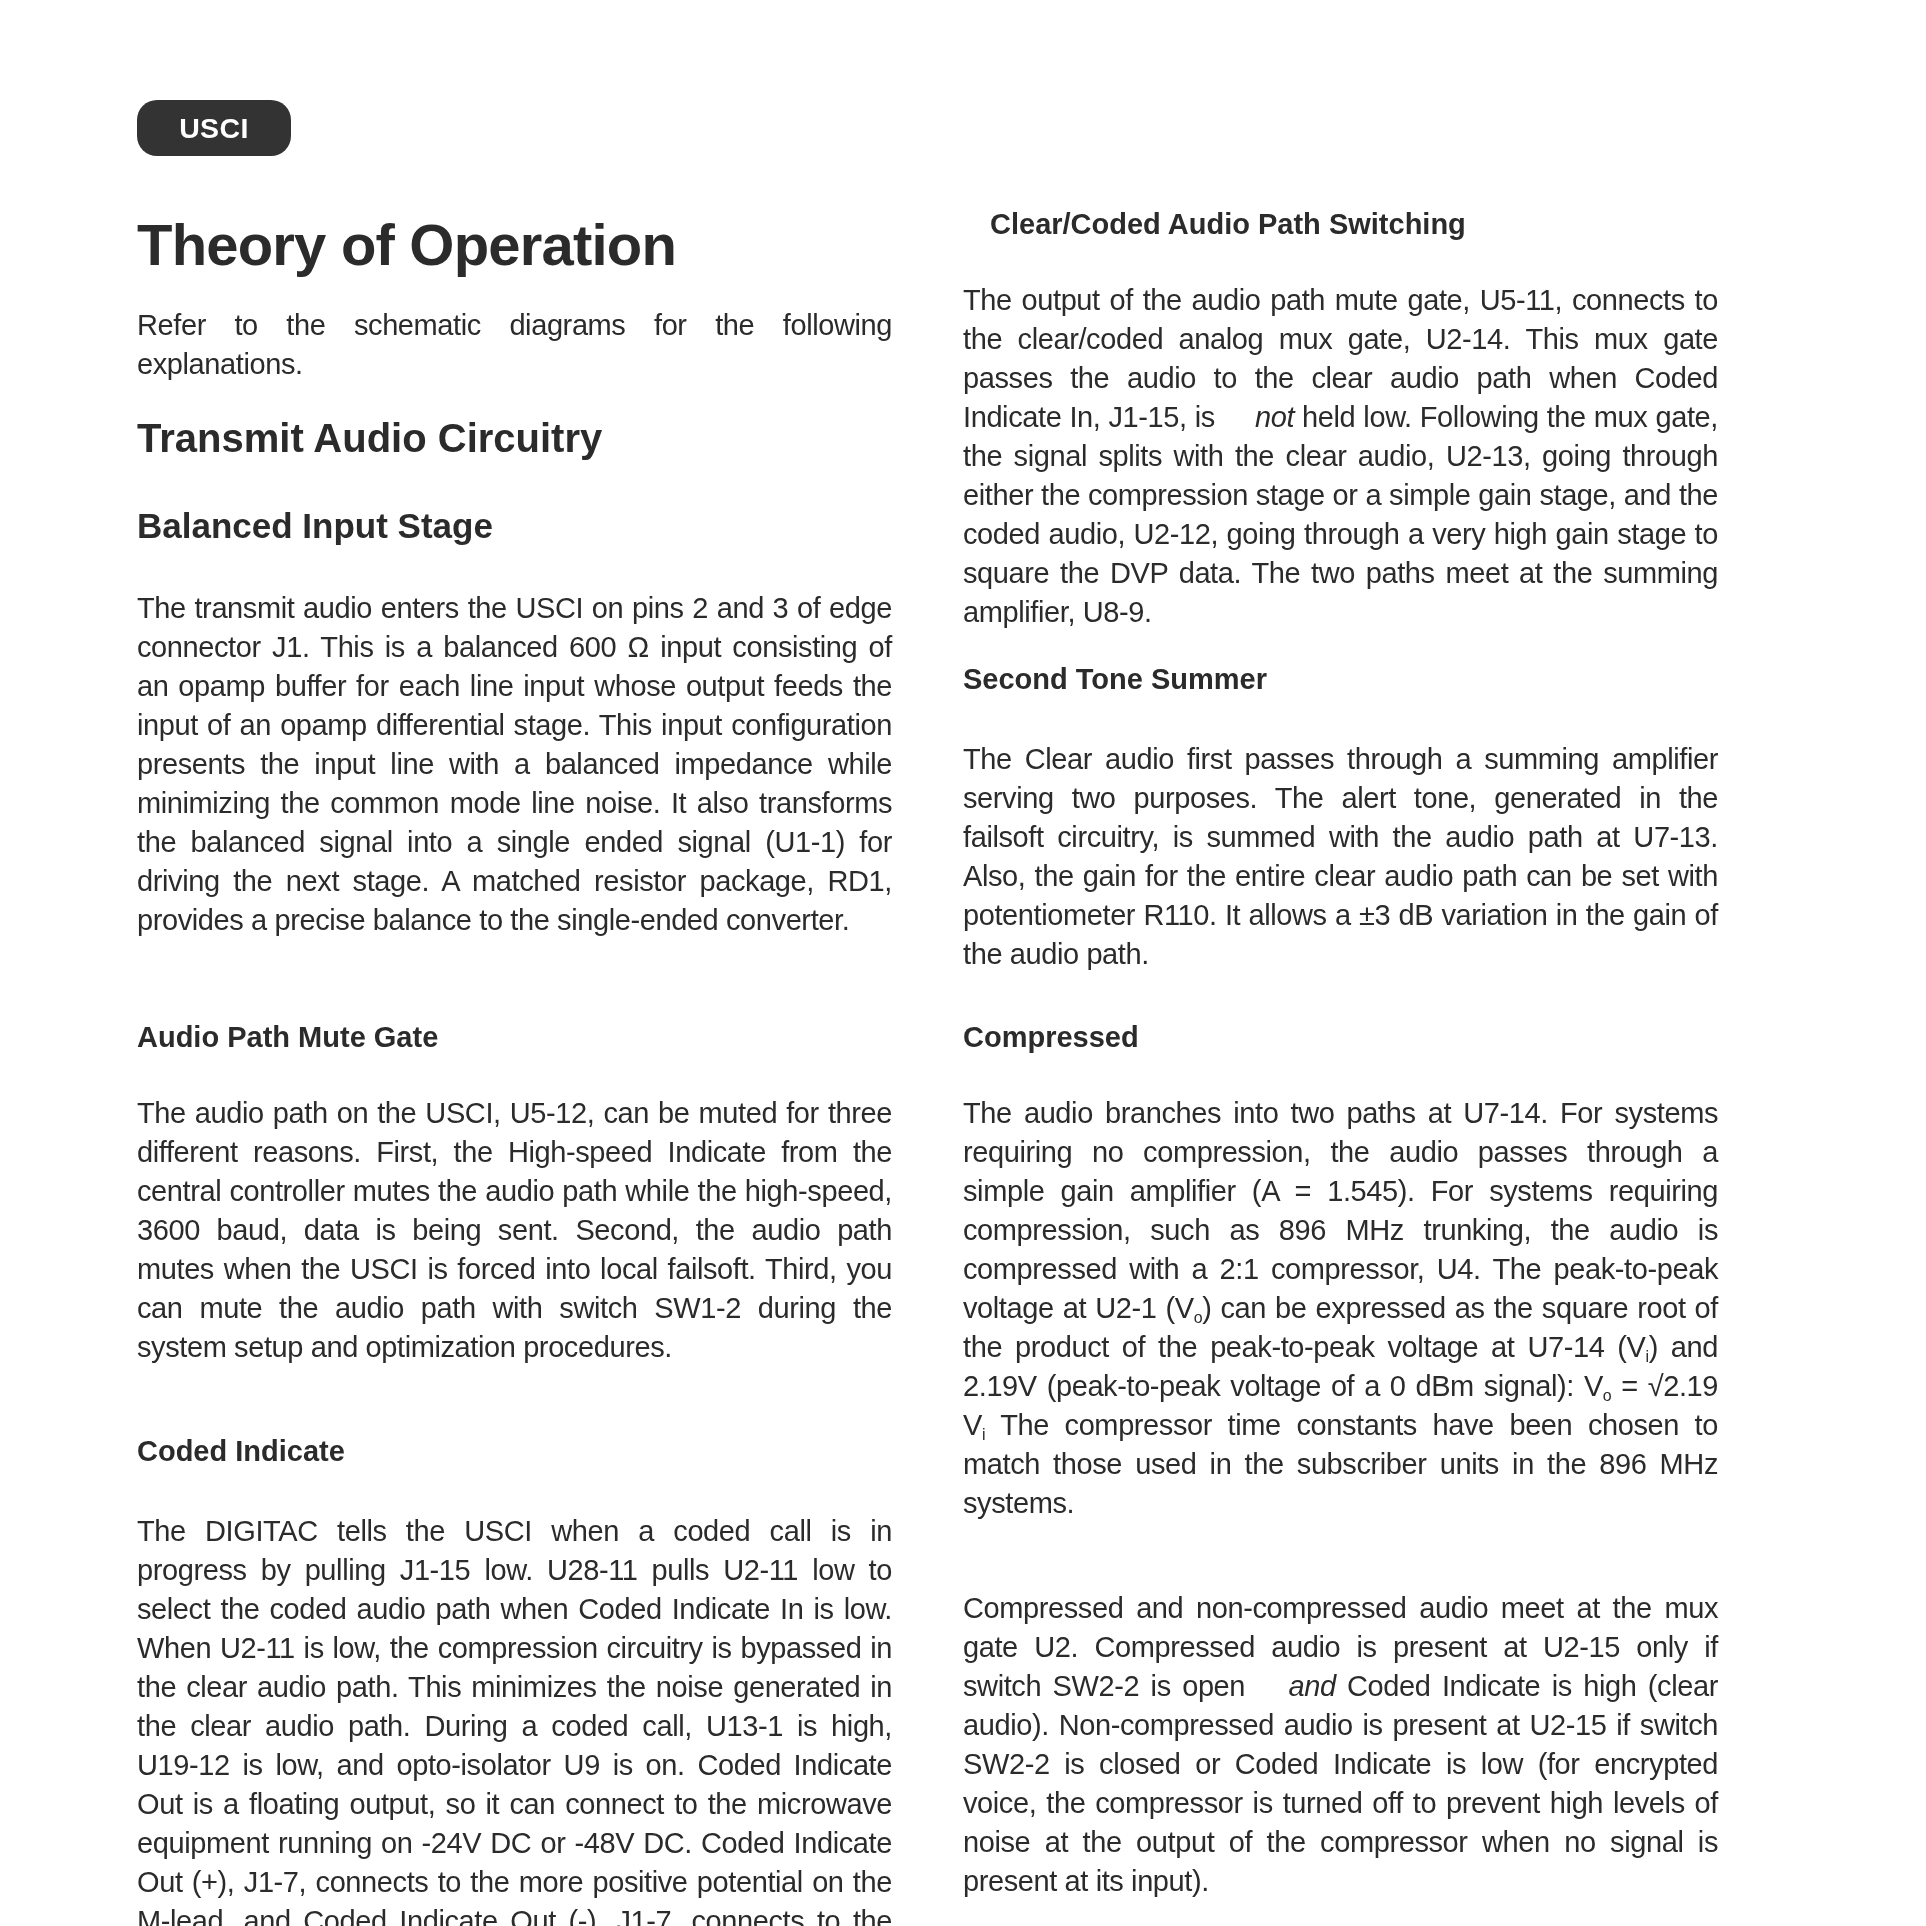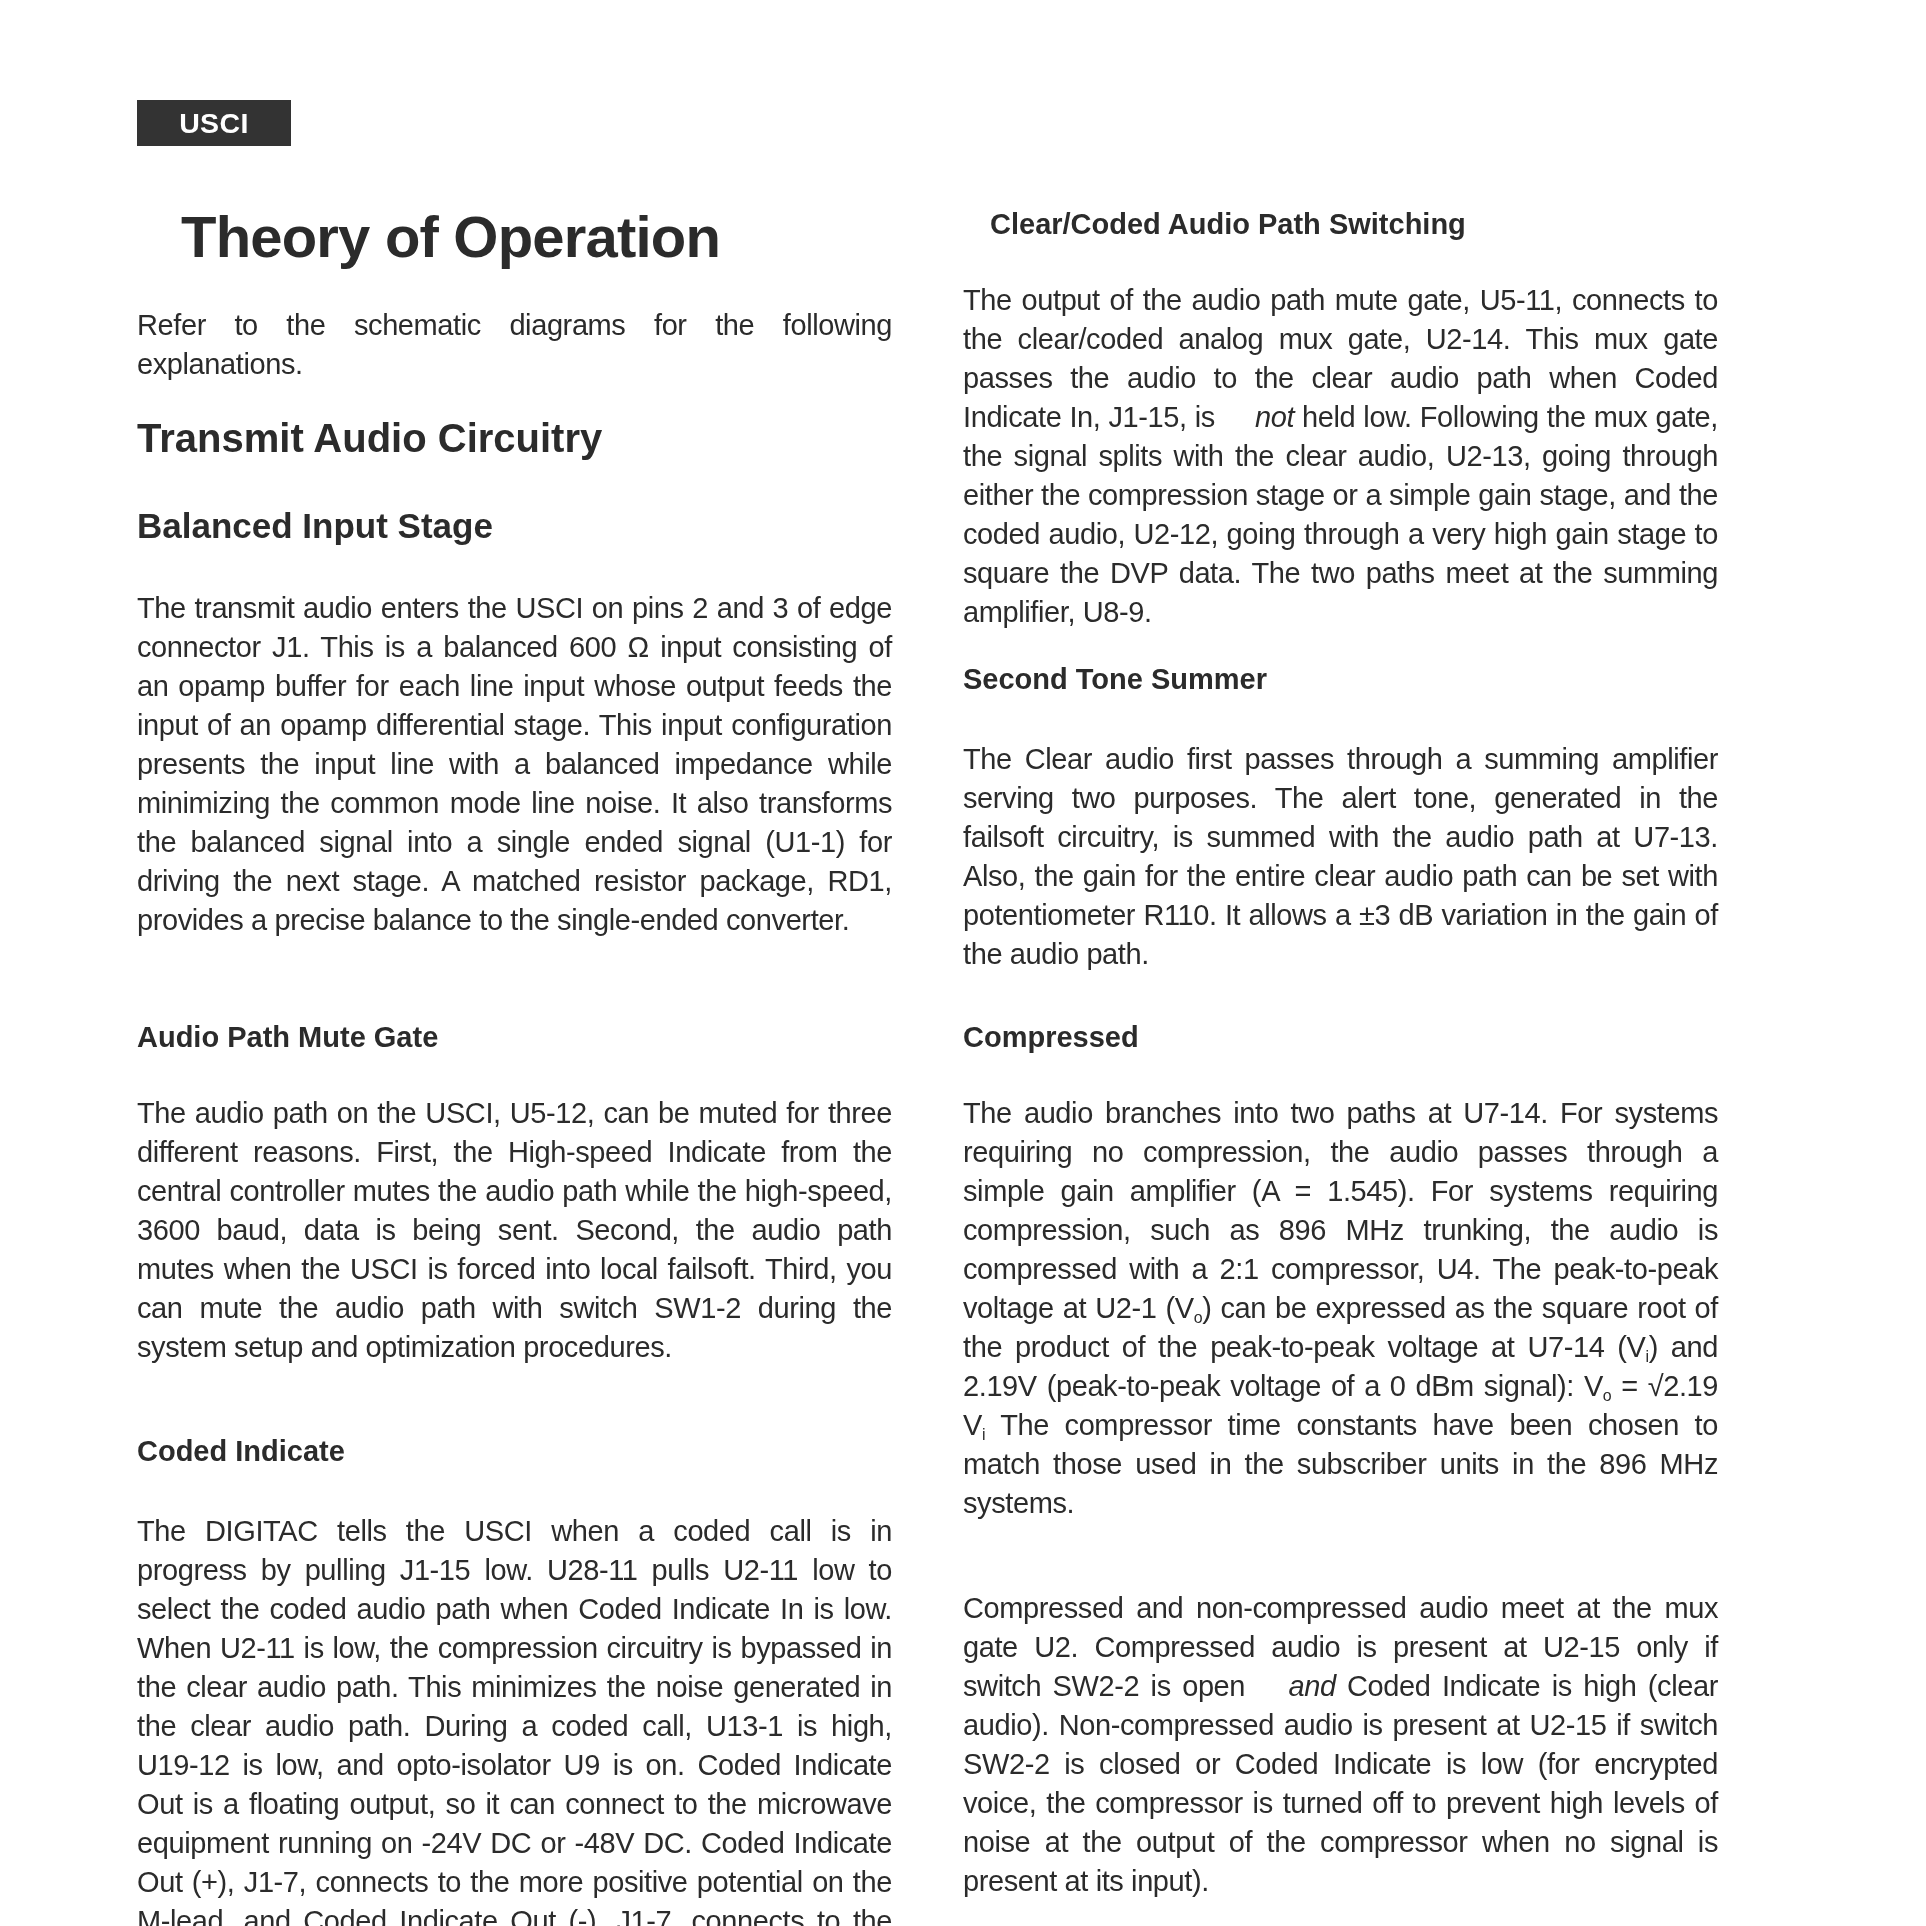--- a/index.html
+++ b/index.html
@@ -1,23 +1,23 @@
 <!DOCTYPE html>
 <html style="font-size:6.2px"><head>
 <meta charset="utf-8">
 <style>
   html, body { margin: 0; padding: 0; background: #ffffff; }
   body {
     width: 1937px; height: 2550px; position: relative; overflow: hidden;
     font-family: "Liberation Sans", sans-serif; color: #2b2b2b;
   }
   .tag {
-    position: absolute; left: 137px; top: 100px; width: 154px; height: 46px;
+    position: absolute; left: 137px; top: 100px; width: 154px; height: 56px;
     background: #333333; color: #ffffff; font-weight: bold; font-size: 28.5px;
-    display: flex; align-items: center; justify-content: center; letter-spacing: 0.4px;
+    display: flex; align-items: center; justify-content: center; letter-spacing: 0.4px; border-radius: 20px;
   }
   .col { position: absolute; top: 0; }
   .col-left { left: 137px; width: 755px; }
   .col-right { left: 963px; width: 755px; }
   .h1 { position: absolute; font-weight: bold; font-size: 58px; line-height: 1; letter-spacing: -0.8px; }
   .h2 { position: absolute; font-weight: bold; font-size: 40px; line-height: 1; }
   .h3 { position: absolute; font-weight: bold; font-size: 35px; line-height: 1; }
   .h4 { position: absolute; font-weight: bold; font-size: 29px; line-height: 1; }
   .p {
     position: absolute; font-size: 29px; line-height: 39px; text-align: justify;
@@ -25,21 +25,21 @@
   }
   .p i { font-style: italic; margin-left: 32px; }
   sub { font-size: 55%; vertical-align: -5.4px; line-height: 0; }
 </style>
 </head>
 <body>
 
 <div class="tag">USCI</div>
 
 <div class="col col-left">
-  <div class="h1" style="top:208px;margin-left:44px;">Theory of Operation</div>
+  <div class="h1" style="top:216px;">Theory of Operation</div>
   <p class="p" style="top:306px;">Refer to the schematic diagrams for the following explanations.</p>
   <div class="h2" style="top:418px;">Transmit Audio Circuitry</div>
   <div class="h3" style="top:508px;">Balanced Input Stage</div>
   <p class="p" style="top:589px;">The transmit audio enters the USCI on pins 2 and 3 of edge connector J1. This is a balanced 600 Ω input consisting of an opamp buffer for each line input whose output feeds the input of an opamp differential stage. This input configuration presents the input line with a balanced impedance while minimizing the common mode line noise. It also transforms the balanced signal into a single ended signal (U1-1) for driving the next stage. A matched resistor package, RD1, provides a precise balance to the single-ended converter.</p>
   <div class="h4" style="top:1023px;">Audio Path Mute Gate</div>
   <p class="p" style="top:1094px;">The audio path on the USCI, U5-12, can be muted for three different reasons. First, the High-speed Indicate from the central controller mutes the audio path while the high-speed, 3600 baud, data is being sent. Second, the audio path mutes when the USCI is forced into local failsoft. Third, you can mute the audio path with switch SW1-2 during the system setup and optimization procedures.</p>
   <div class="h4" style="top:1437px;">Coded Indicate</div>
   <p class="p" style="top:1512px;">The DIGITAC tells the USCI when a coded call is in progress by pulling J1-15 low. U28-11 pulls U2-11 low to select the coded audio path when Coded Indicate In is low. When U2-11 is low, the compression circuitry is bypassed in the clear audio path. This minimizes the noise generated in the clear audio path. During a coded call, U13-1 is high, U19-12 is low, and opto-isolator U9 is on. Coded Indicate Out is a floating output, so it can connect to the microwave equipment running on -24V DC or -48V DC. Coded Indicate Out (+), J1-7, connects to the more positive potential on the M-lead, and Coded Indicate Out (-), J1-7, connects to the more negative potential on the M-lead. Since microwave equipment operates on negative DC voltages, Coded Indicate Out (-) typically connects to a fixed negative voltage, and Coded Indicate Out (+) connects to the switchable M-lead input.</p>
 </div>
 

